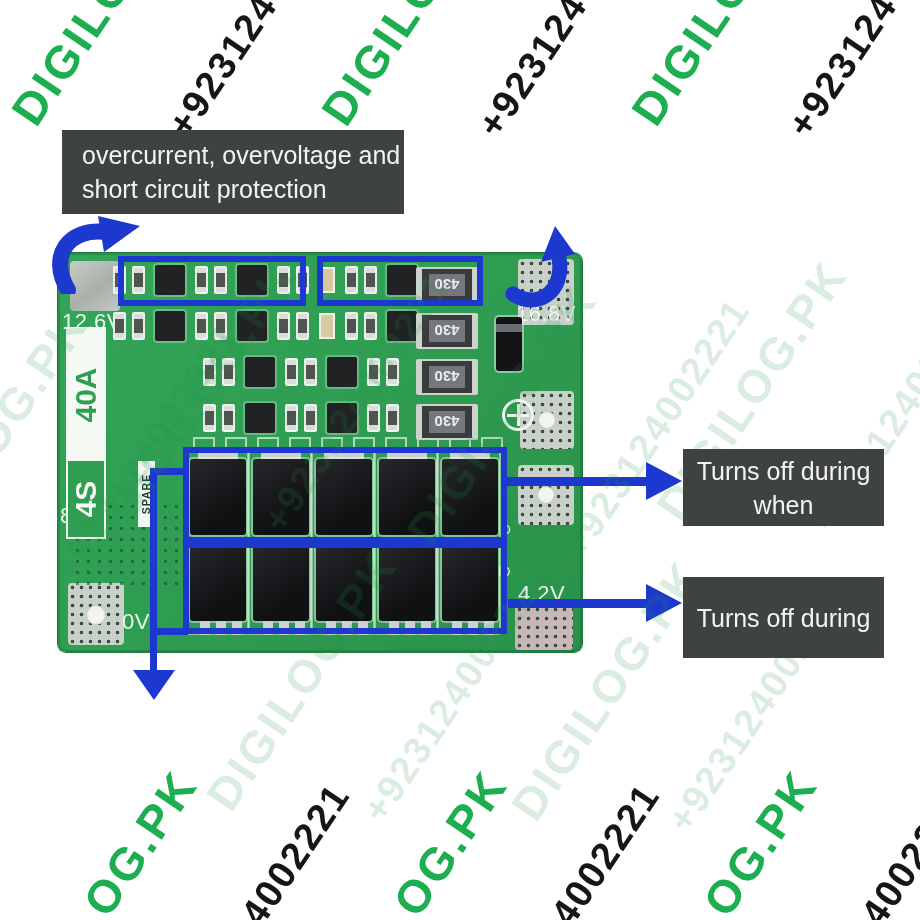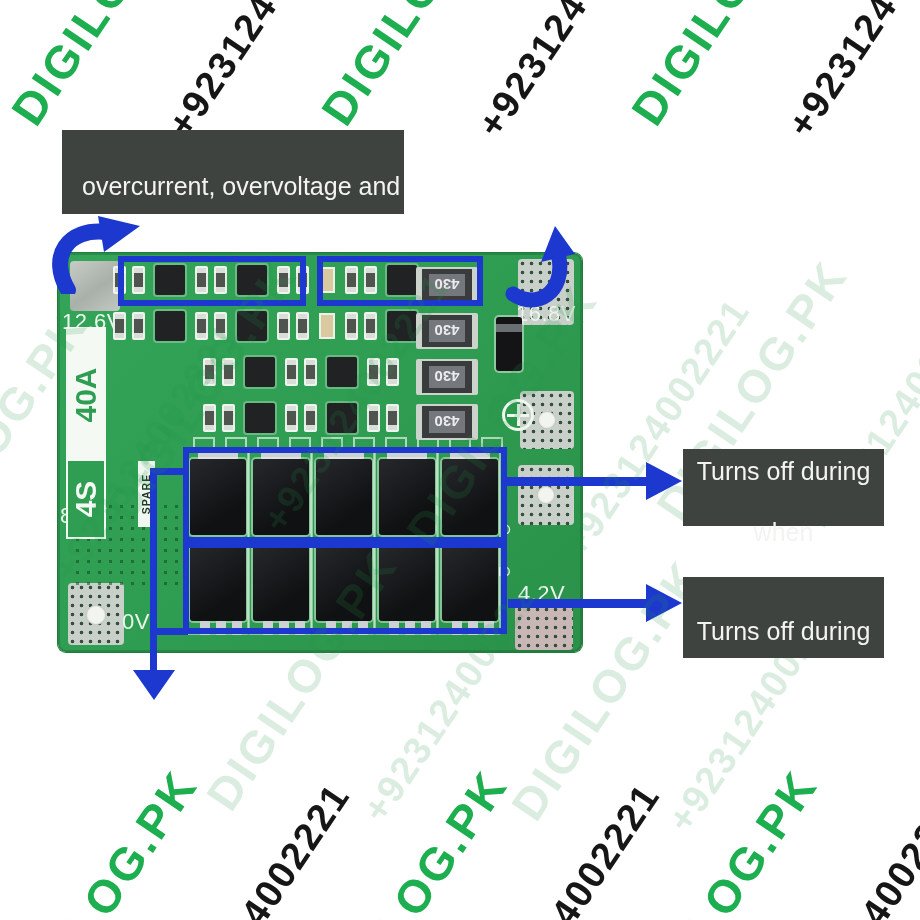--- a/index.html
+++ b/index.html
@@ -21,21 +21,21 @@
   .wm span{position:absolute;left:0;bottom:0;transform-origin:0 100%;transform:rotate(-56deg);
            white-space:nowrap;font-weight:bold;}
   .wm .wm-brand{font-size:46px;letter-spacing:3px;color:var(--wm-green);}
   .wm .wm-phone{font-size:38px;letter-spacing:2px;color:#161616;left:150px;bottom:-10px;}
   .wm.faint .wm-brand,.wm.faint .wm-phone{color:var(--wm-faint);}
 
   
   .callout{position:absolute;background:var(--box);color:#f3f4f2;display:flex;flex-direction:column;
            justify-content:center;align-items:center;font-size:25px;line-height:34px;z-index:30;}
   .callout.left-align{align-items:flex-start;padding-left:20px;}
-  .callout span{white-space:nowrap;margin-top:27px;}
+  .callout span{white-space:nowrap;}
   #callout-mosfet{font-size:23px;line-height:38px;}
 
   
   .board{position:absolute;left:58px;top:253px;width:524px;height:399px;border-radius:8px;
          background:linear-gradient(135deg,#33a458 0%,#2f9e52 45%,#2a9149 100%);
          box-shadow:inset 0 0 0 2px rgba(0,0,0,0.14), 0 0 0 1px #1e7d3d;z-index:5;}
   .pad{position:absolute;border-radius:4px;}
   .silver{background:linear-gradient(145deg,#c6cbc6,#a9b0a9 55%,#c2c8c2);}
   .tinned{background-color:#c9cfc9;background-image:radial-gradient(#35503c 1.6px,transparent 2.1px);
           background-size:9px 9px;}
@@ -314,20 +314,21 @@
     <path d="M16 76 C -4 42, 16 14, 54 18" fill="none" stroke="#1c38cf" stroke-width="16" stroke-linecap="round"></path>
     <polygon points="46,2 88,12 52,38" fill="#1c38cf"></polygon>
   </svg>
   <svg class="curved" style="left:503px;top:220px;" width="84" height="90" viewBox="0 0 84 90">
     <path d="M10 74 C 34 90, 62 72, 56 38" fill="none" stroke="#1c38cf" stroke-width="15" stroke-linecap="round"></path>
     <polygon points="38,42 72,34 52,6" fill="#1c38cf"></polygon>
   </svg>
 
   <div class="callout left-align" style="left:62px;top:130px;width:342px;height:84px;">
     <span>overcurrent, overvoltage and</span>
+    <span>short circuit protection</span>
   </div>
   <div class="callout" style="left:683px;top:449px;width:201px;height:77px;">
     <span>Turns off during</span>
     <span>when</span>
   </div>
   <div class="callout" style="left:683px;top:577px;width:201px;height:81px;">
     <span>Turns off during</span>
   </div>
 
 </div>

